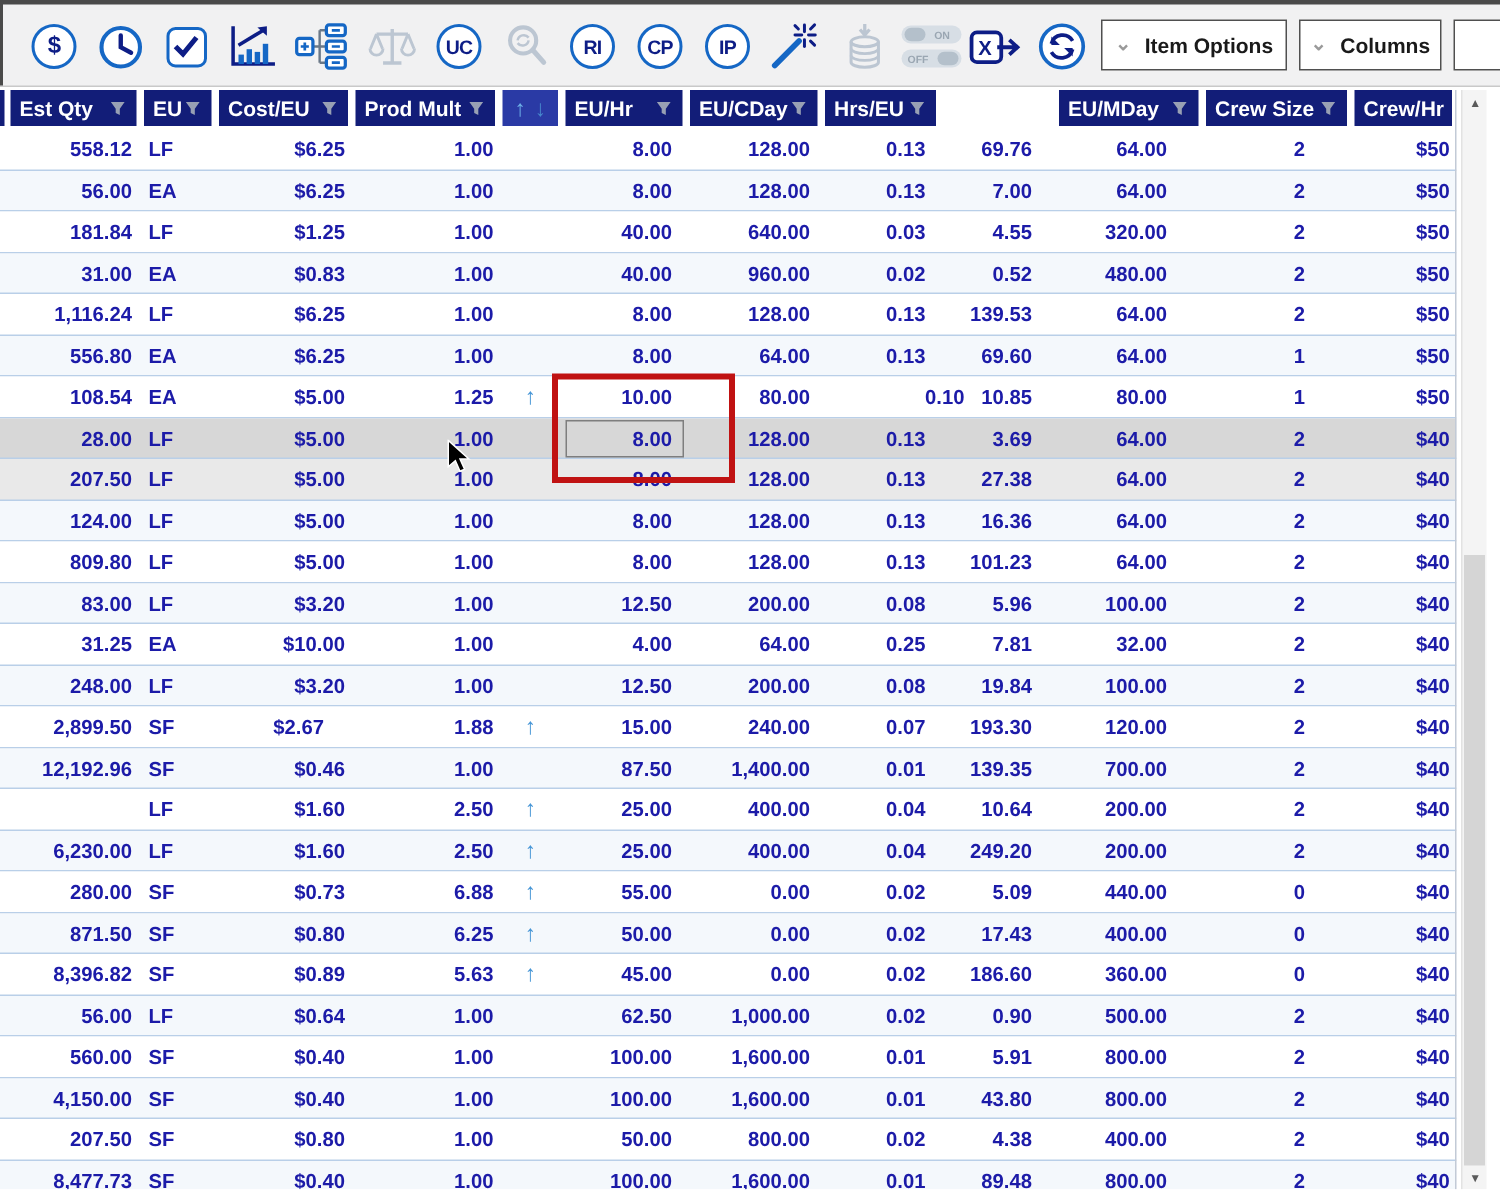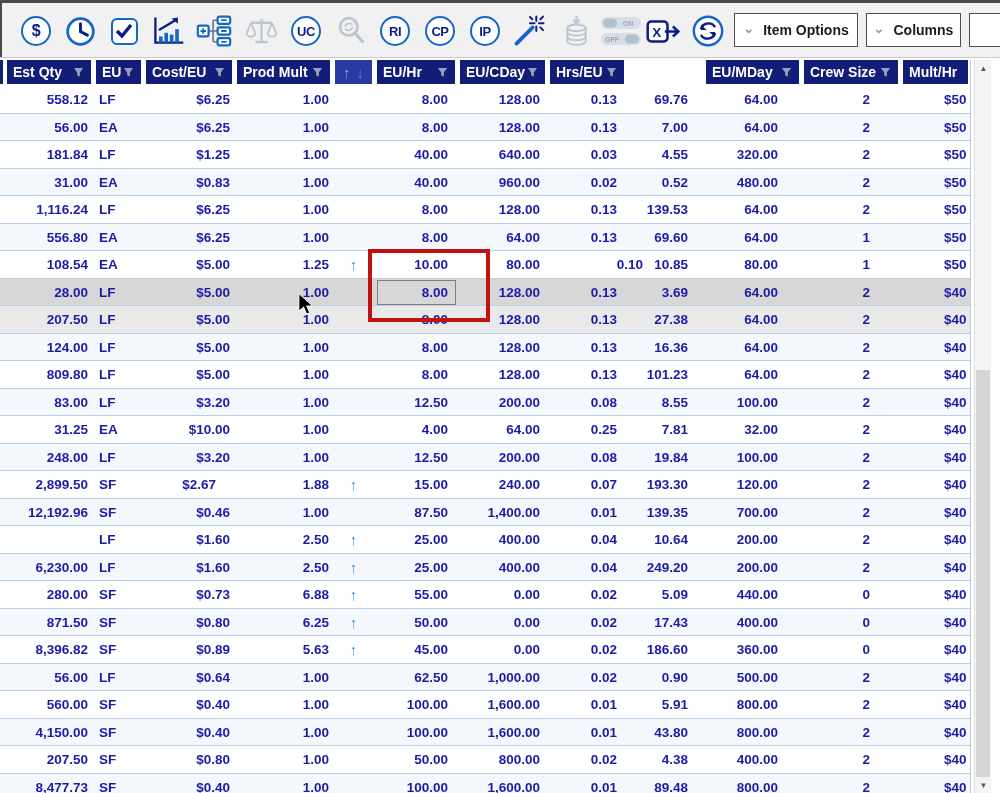--- a/index.html
+++ b/index.html
@@ -273,21 +273,21 @@
       </div>
       <div class="hcell" style="left: 804px; width: 94px;">
         <span>Crew Size</span>
         <span class="flt">
           <svg width="11" height="11" viewBox="0 0 12 12">
             <path d="M1 1 H11 L7.5 6 V10.5 L4.5 9 V6 Z" fill="#98a0b4"></path>
           </svg>
         </span>
       </div>
       <div class="hcell" style="left: 903px; width: 65px;">
-        <span>Mult/Hr</span>
+        <span>Crew/Hr</span>
       </div>
     </div>
   <div id="rows">
       <div class="row" style="top: 0px; height: 27.5px;">
         <div class="cell r" style="left: 7px; width: 84px; padding-right: 3px;">558.12</div>
         <div class="cell l" style="left: 96px; width: 45px; padding-left: 3px;">LF</div>
         <div class="cell r" style="left: 146px; width: 86px; padding-right: 2px;">$6.25</div>
         <div class="cell r" style="left: 237px; width: 93px; padding-right: 1px;">1.00</div>
         <div class="cell c" style="left: 335px; width: 37px;"></div>
         <div class="cell r" style="left: 377px; width: 78px; padding-right: 7px;">8.00</div>
@@ -442,21 +442,21 @@
       </div>
       <div class="row alt" style="top: 302.5px; height: 27.5px;">
         <div class="cell r" style="left: 7px; width: 84px; padding-right: 3px;">83.00</div>
         <div class="cell l" style="left: 96px; width: 45px; padding-left: 3px;">LF</div>
         <div class="cell r" style="left: 146px; width: 86px; padding-right: 2px;">$3.20</div>
         <div class="cell r" style="left: 237px; width: 93px; padding-right: 1px;">1.00</div>
         <div class="cell c" style="left: 335px; width: 37px;"></div>
         <div class="cell r" style="left: 377px; width: 78px; padding-right: 7px;">12.50</div>
         <div class="cell r" style="left: 460px; width: 85px; padding-right: 5px;">200.00</div>
         <div class="cell r" style="left: 550px; width: 74px; padding-right: 7px;">0.08</div>
-        <div class="cell r" style="left: 629px; width: 72px; padding-right: 13px;">8.55</div>
+        <div class="cell r" style="left: 629px; width: 72px; padding-right: 13px;">5.96</div>
         <div class="cell r" style="left: 706px; width: 93px; padding-right: 21px;">100.00</div>
         <div class="cell r" style="left: 804px; width: 94px; padding-right: 28px;">2</div>
         <div class="cell l" style="left: 903px; width: 65px; padding-left: 41px;">$40</div>
       </div>
       <div class="row" style="top: 330px; height: 27.5px;">
         <div class="cell r" style="left: 7px; width: 84px; padding-right: 3px;">31.25</div>
         <div class="cell l" style="left: 96px; width: 45px; padding-left: 3px;">EA</div>
         <div class="cell r" style="left: 146px; width: 86px; padding-right: 2px;">$10.00</div>
         <div class="cell r" style="left: 237px; width: 93px; padding-right: 1px;">1.00</div>
         <div class="cell c" style="left: 335px; width: 37px;"></div>

